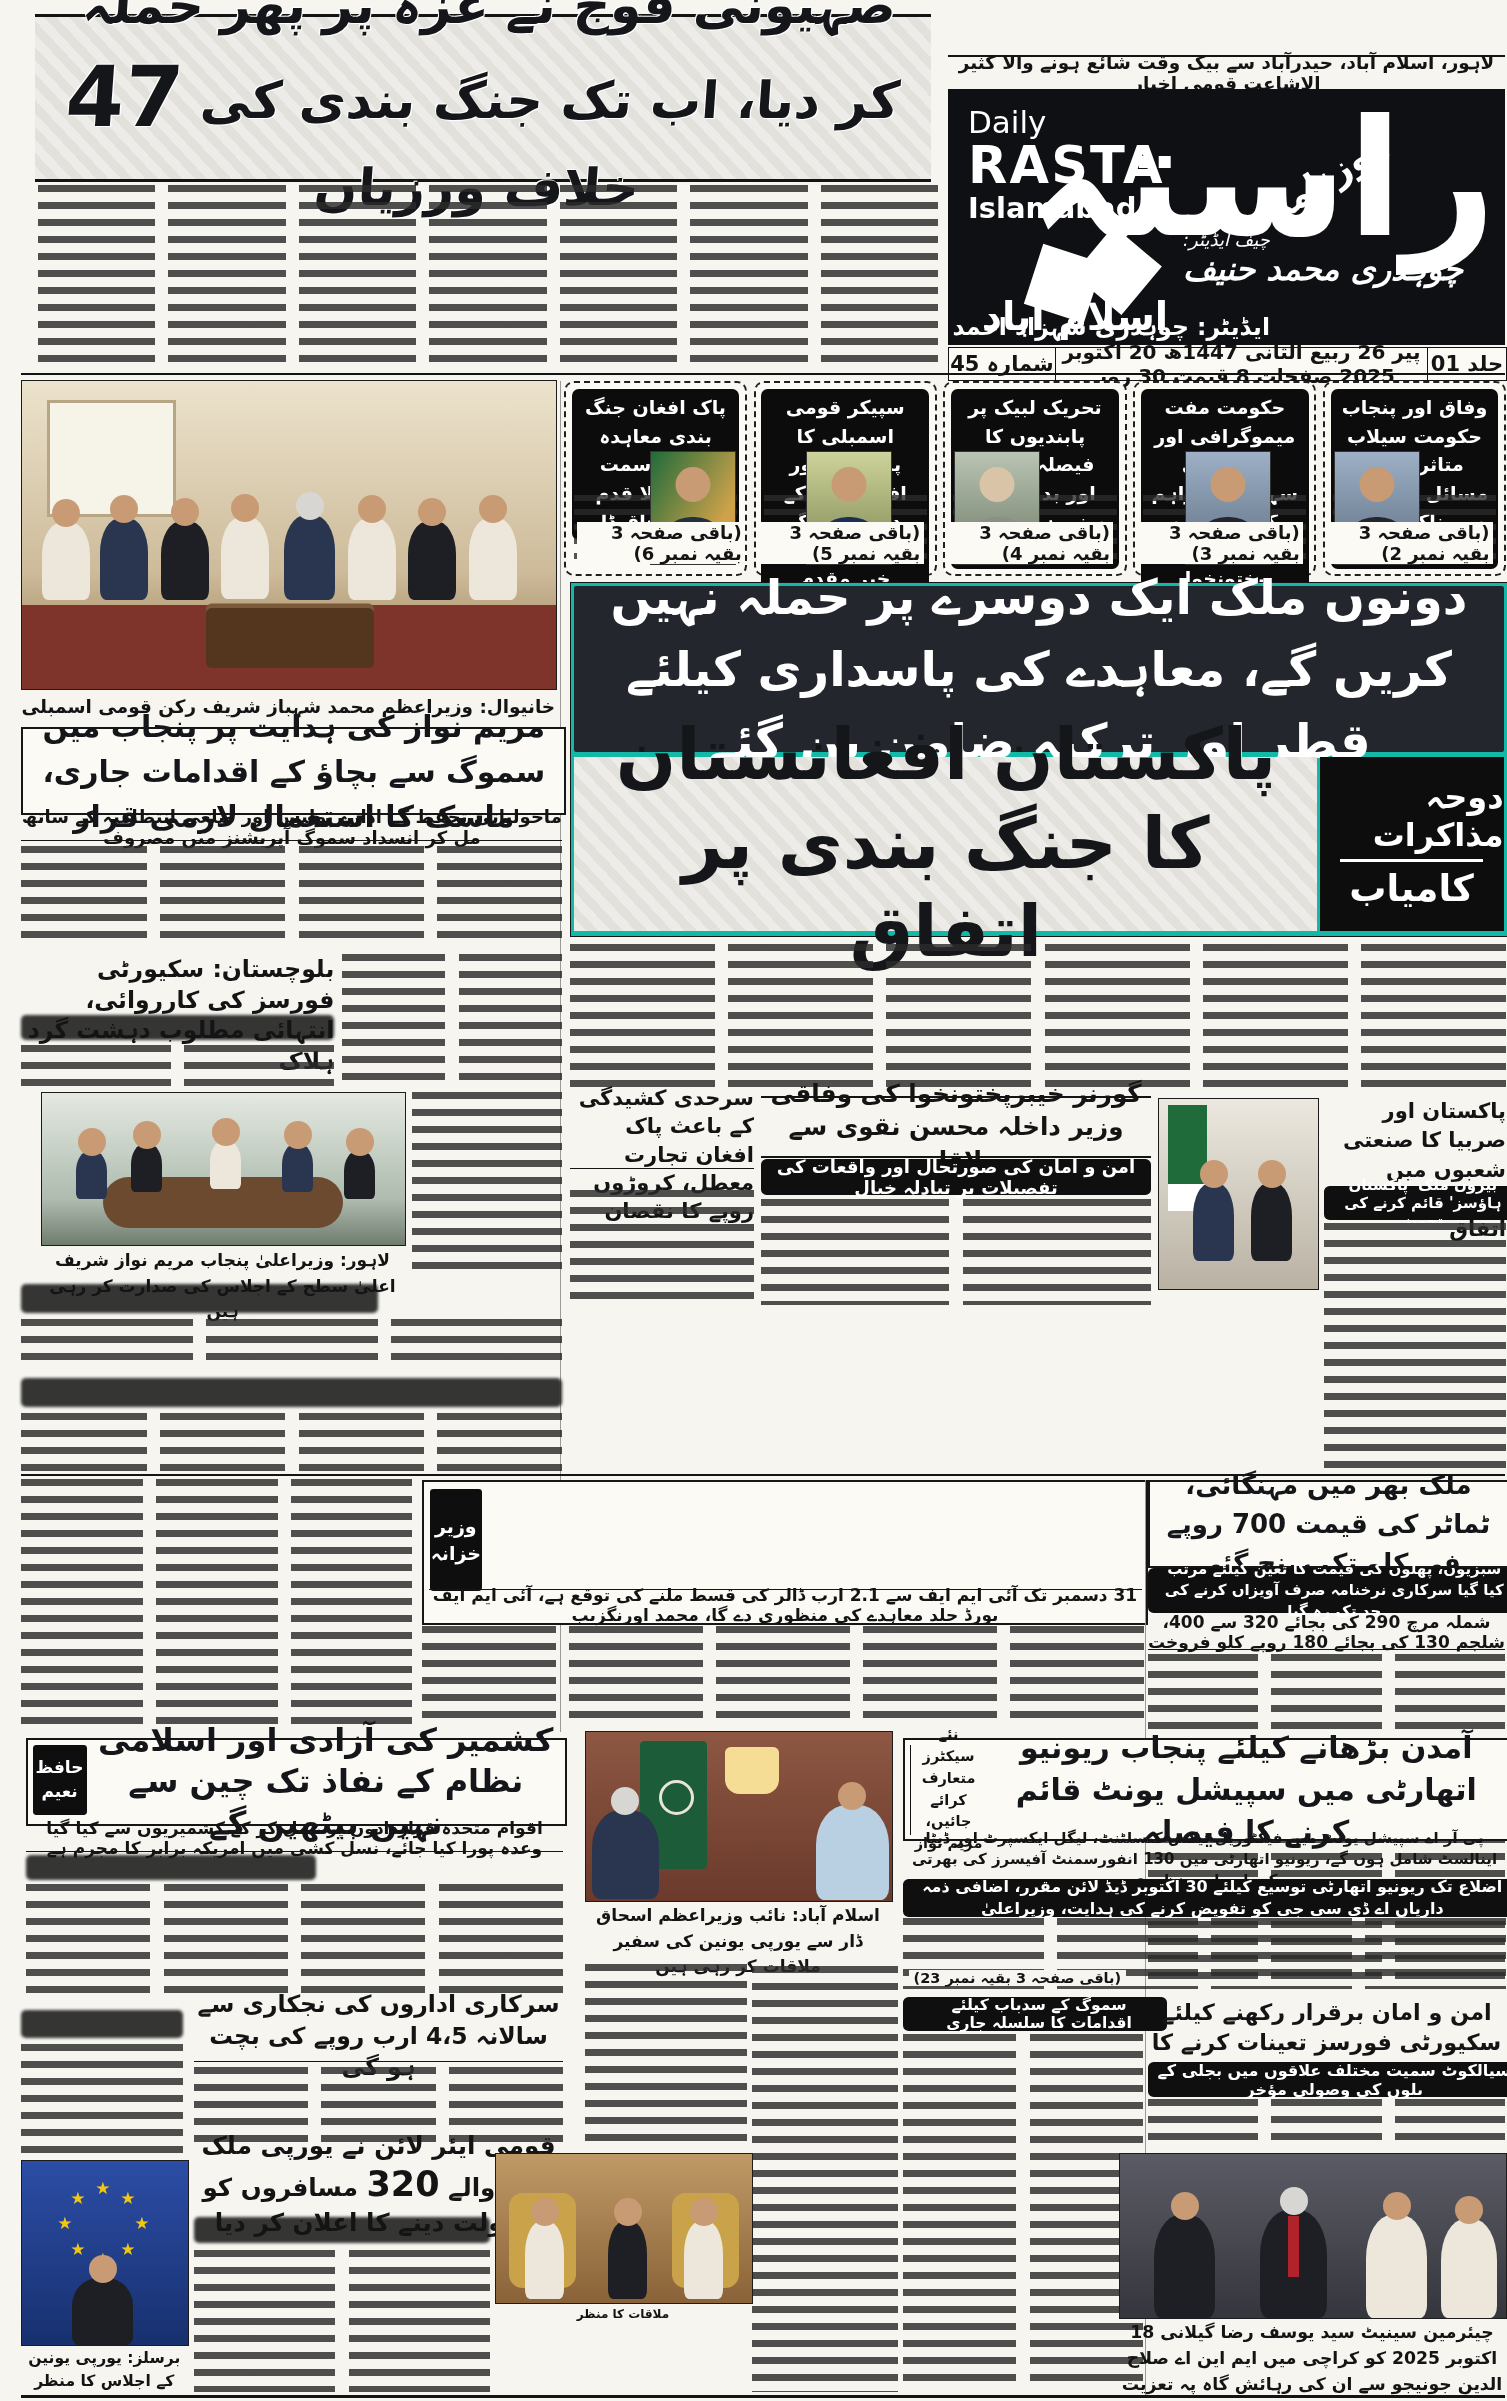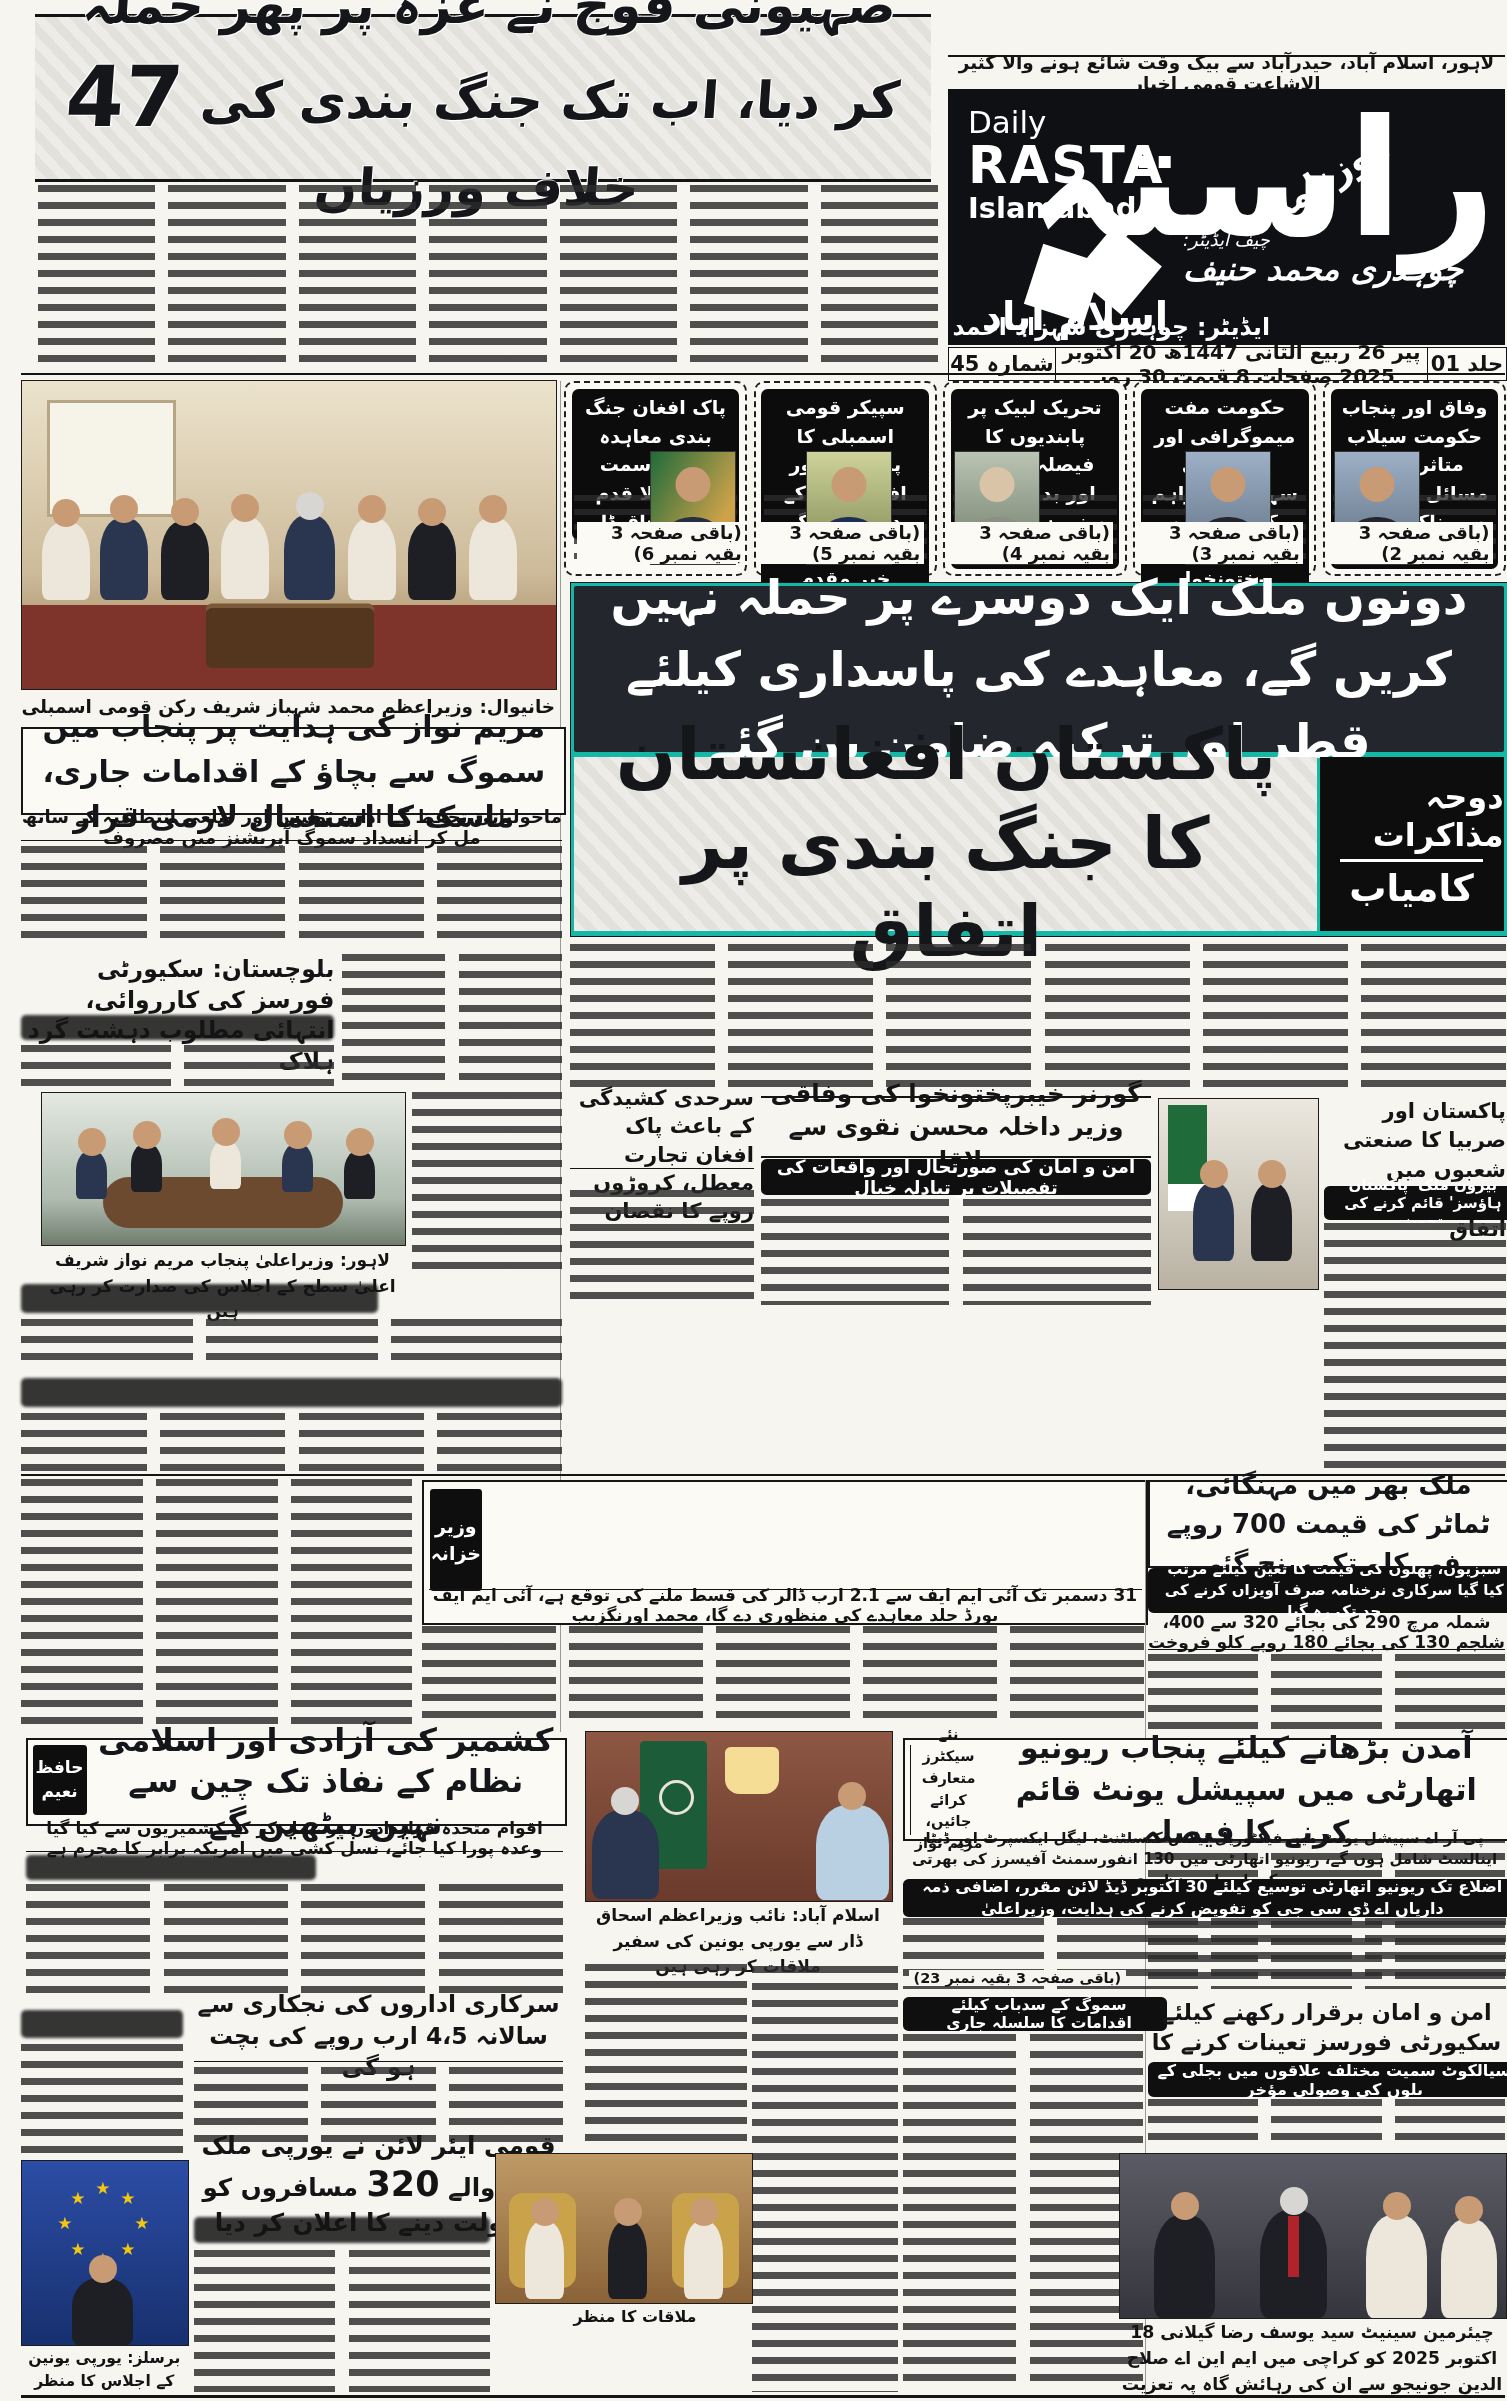--- a/index.html
+++ b/index.html
@@ -420,21 +420,21 @@
   </div>
 
   <figure class="photo" style="left:496px;top:2153px;width:256px;height:149px;margin:0;background:#a98352;">
     <div class="abs" style="inset:0;background:linear-gradient(#bf9a66,#8a6238);"></div>
     <div class="abs" style="left:13.4px;top:39px;width:67px;height:95px;background:#caa24a;border-radius:13.4px;"></div>
     <div class="abs" style="right:13.4px;top:39px;width:67px;height:95px;background:#caa24a;border-radius:13.4px;"></div>
     <div class="person pw" style="left:29px;top:67px;width:39px;height:78px;"></div>
     <div class="person pk" style="left:112px;top:67px;width:39px;height:78px;"></div>
     <div class="person pw" style="right:29px;top:67px;width:39px;height:78px;"></div>
   </figure>
-  <div class="abs caption" style="left:508px;top:2305px;width:256px;height:34px;font-size:16px;">ملاقات کا منظر</div>
+  <div class="abs caption" style="left:496px;top:2305px;width:256px;height:34px;font-size:12px;">ملاقات کا منظر</div>
 
   <figure class="photo" style="left:1120px;top:2153px;width:386px;height:164px;margin:0;background:#494a52;">
     <div class="abs" style="inset:0;background:linear-gradient(#5a5b64,#35363d);"></div>
     <div class="person pk" style="left:34px;top:61px;width:61px;height:103px;"></div>
     <div class="person pk grayhead" style="left:140px;top:56px;width:67px;height:108px;">
       <i class="abs" style="left:28px;top:5.6px;width:11.2px;height:61px;background:#b0232a;"></i>
     </div>
     <div class="person pw" style="left:246px;top:61px;width:61px;height:103px;"></div>
     <div class="person pw" style="left:321px;top:65px;width:56px;height:99px;"></div>
   </figure>

